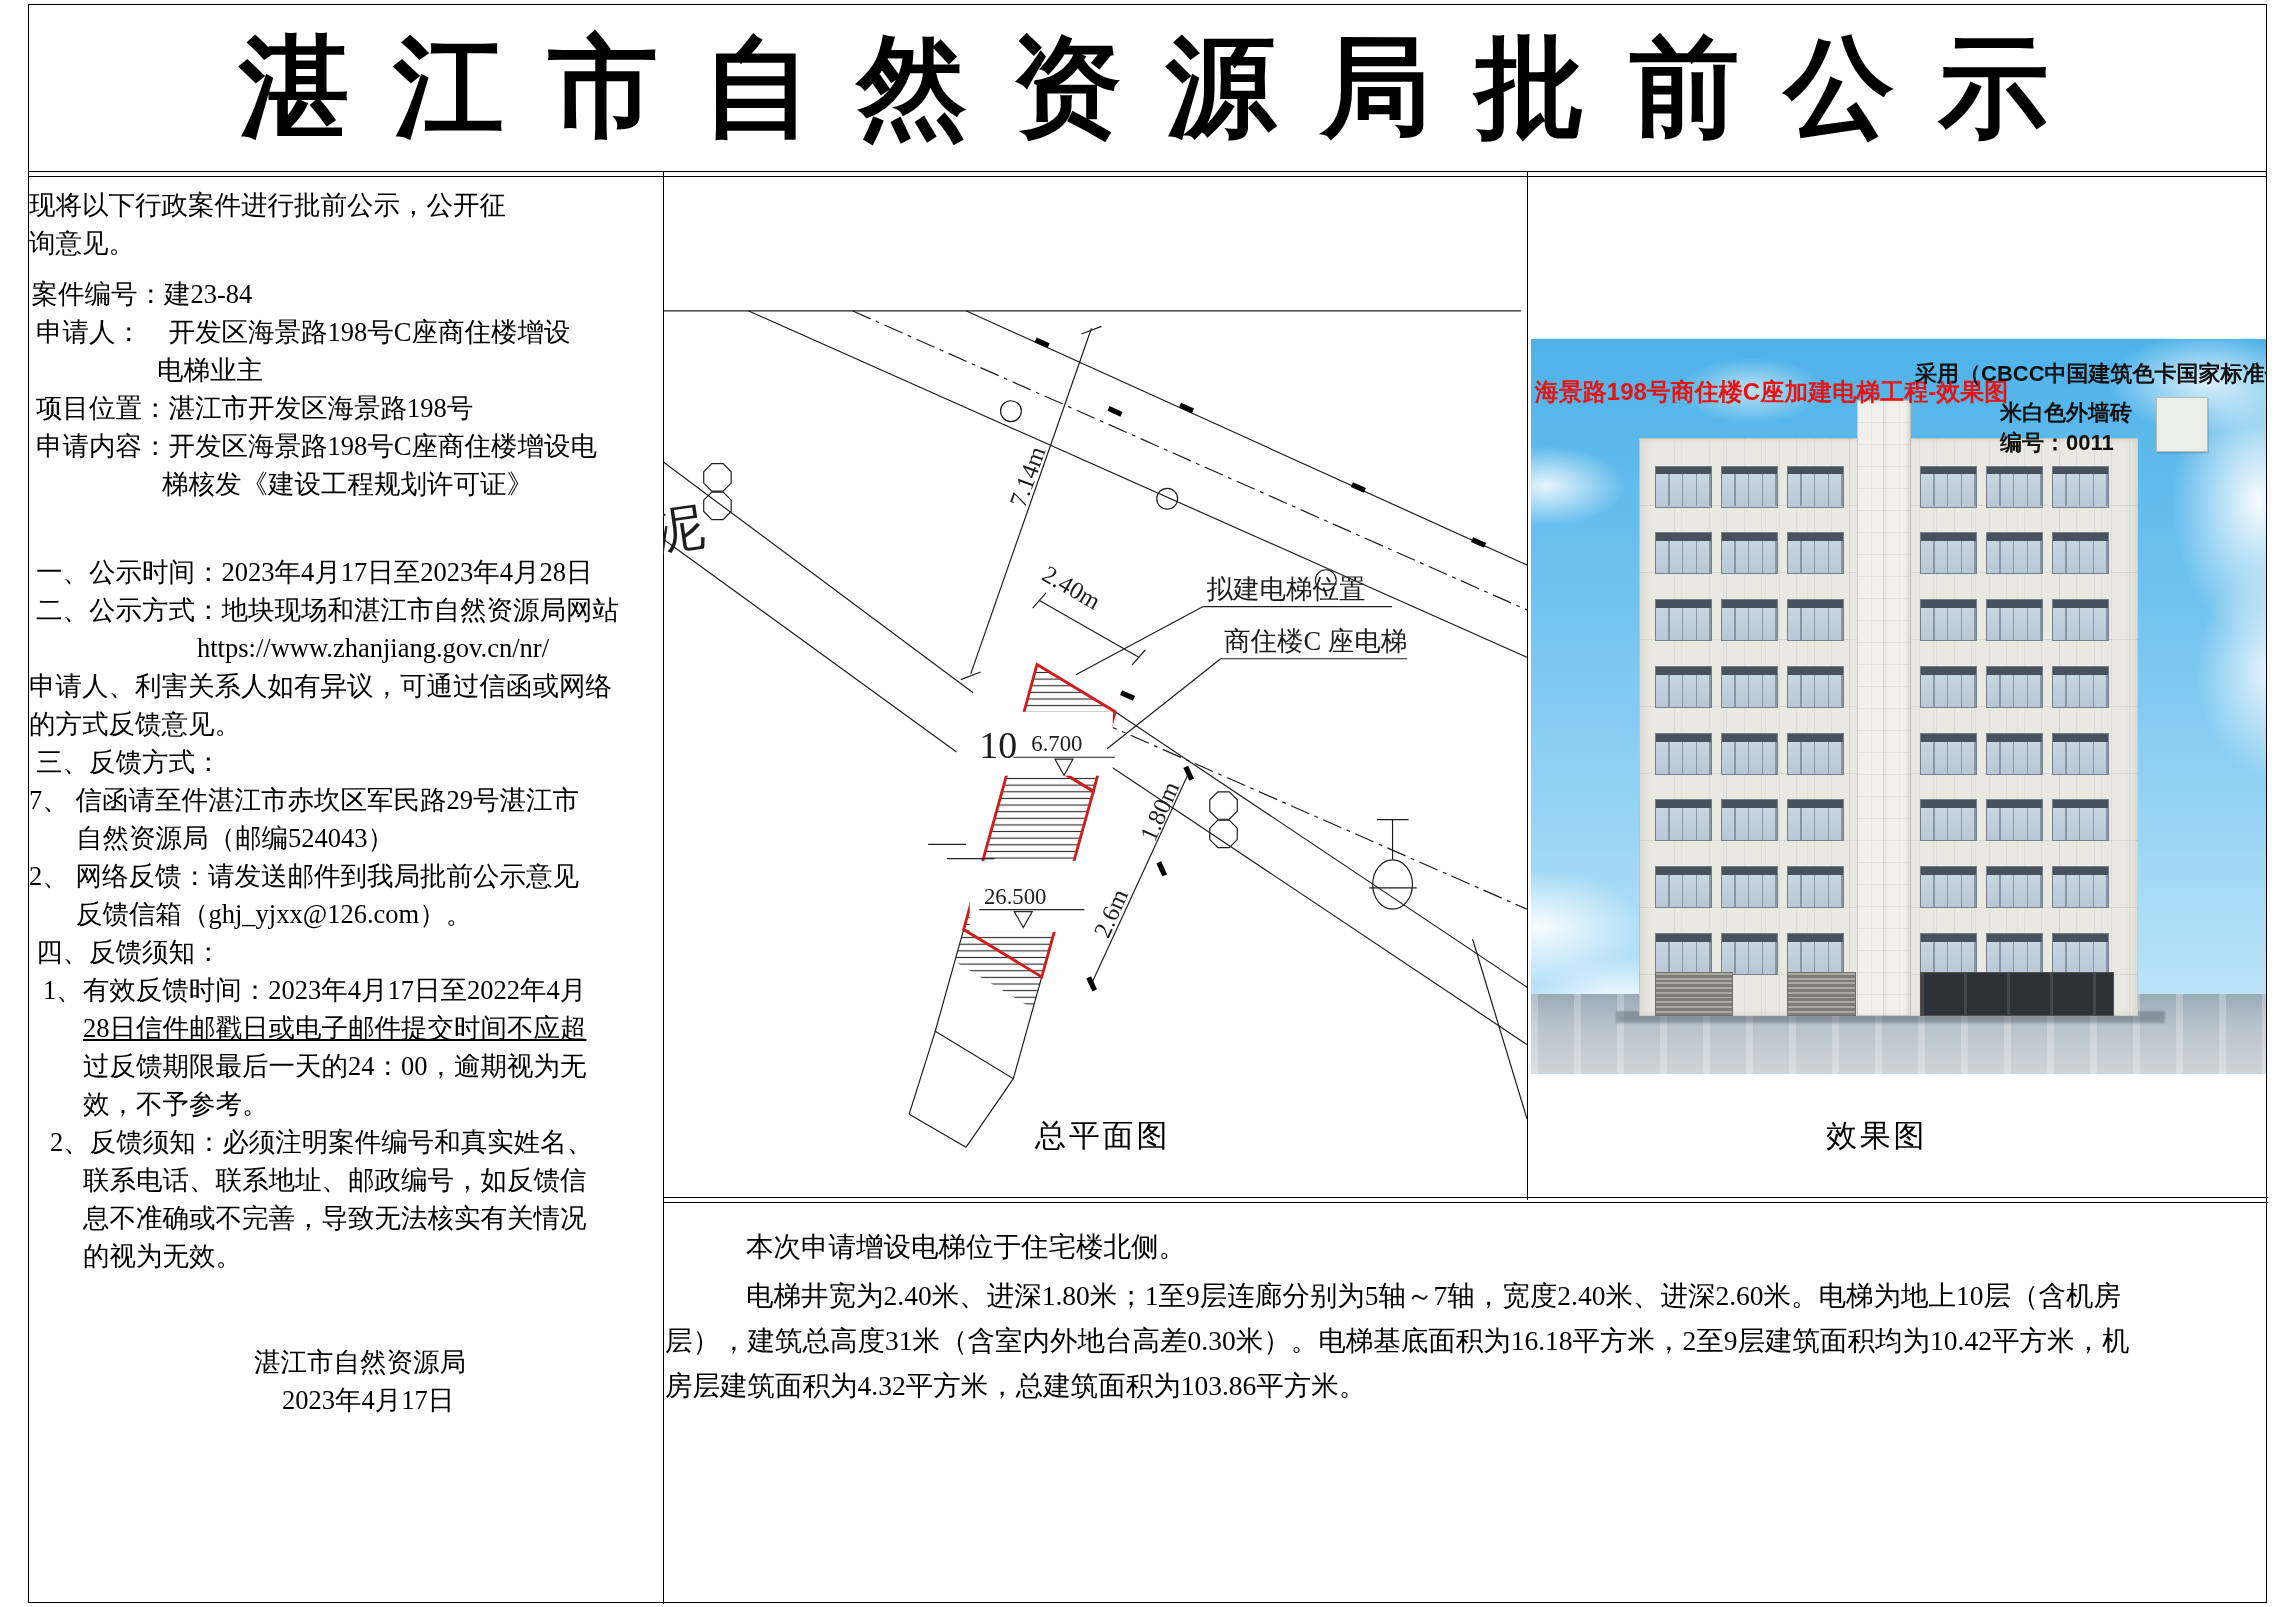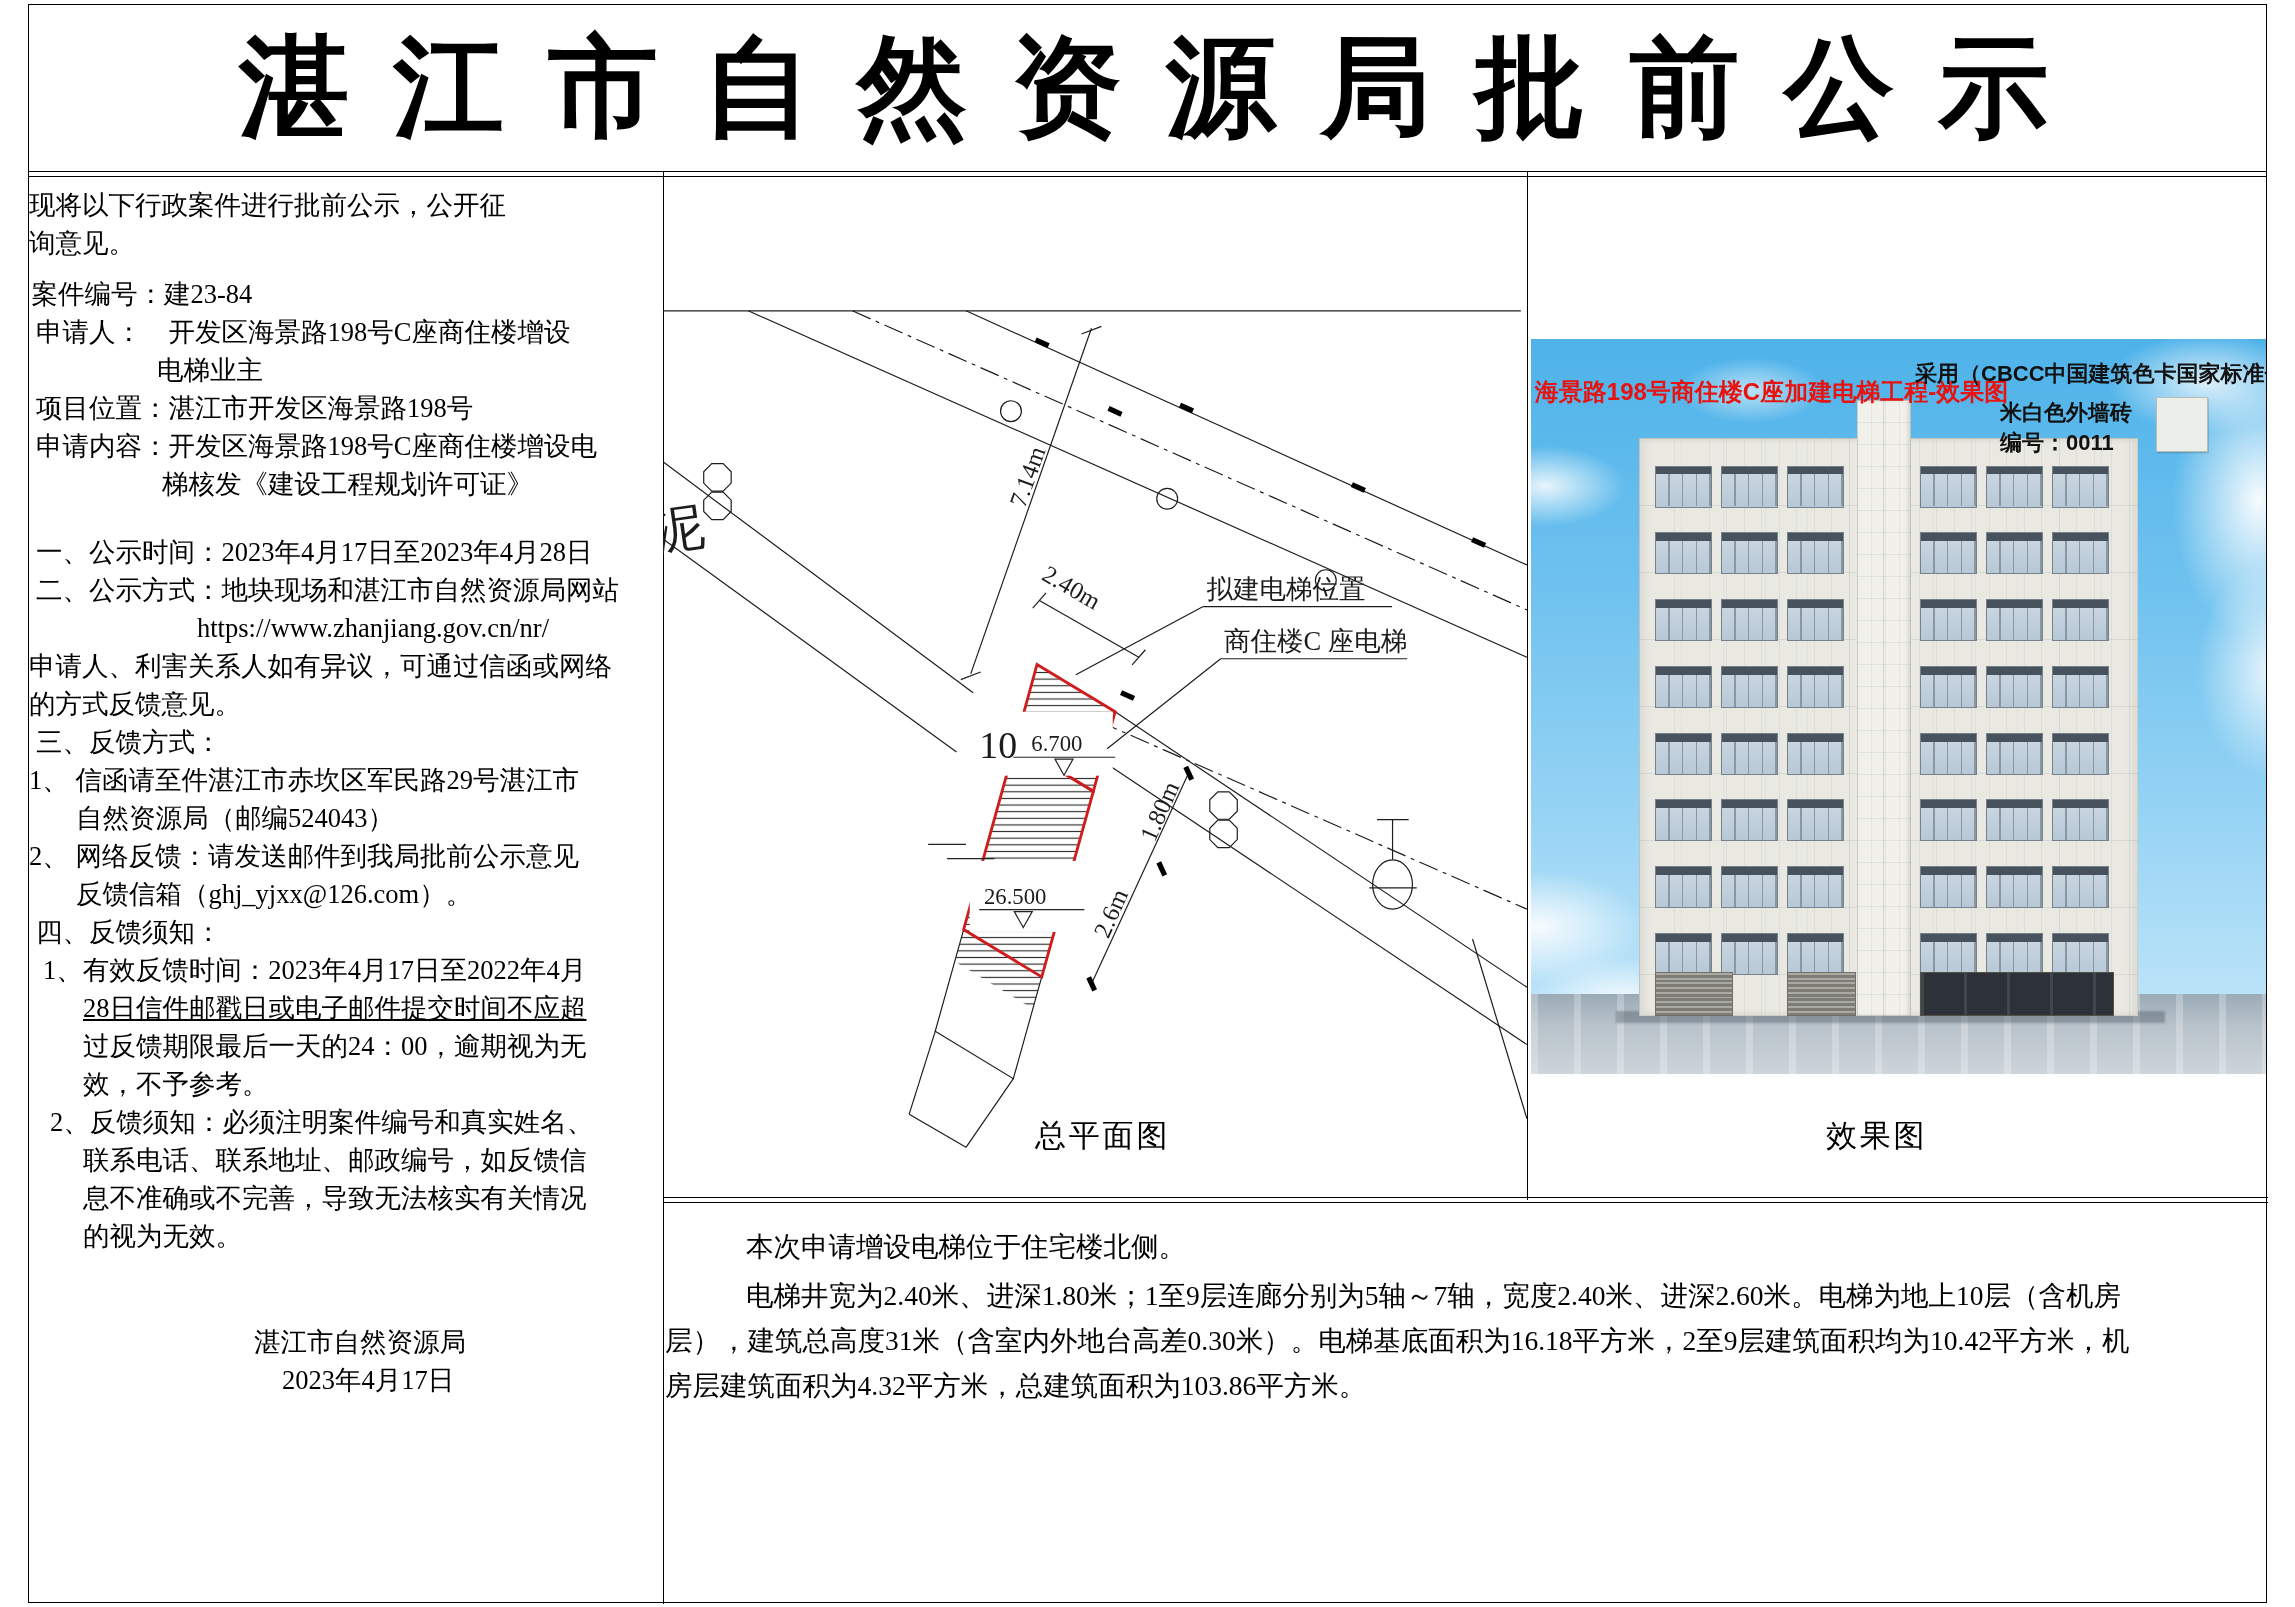--- a/index.html
+++ b/index.html
@@ -91,27 +91,27 @@
 
   <div class="abs" id="left-panel">
       <div class="tline" style="padding-left: 0px;">现将以下行政案件进行批前公示，公开征</div>
       <div class="tline" style="padding-left: 0px;">询意见。</div>
       <div class="tline" style="padding-left: 2.4px; margin-top: 13.3px;">案件编号：建23-84</div>
       <div class="tline" style="padding-left: 7px;">申请人：　开发区海景路198号C座商住楼增设</div>
       <div class="tline" style="padding-left: 128px;">电梯业主</div>
       <div class="tline" style="padding-left: 7px;">项目位置：湛江市开发区海景路198号</div>
       <div class="tline" style="padding-left: 7px;">申请内容：开发区海景路198号C座商住楼增设电</div>
       <div class="tline" style="padding-left: 133px;">梯核发《建设工程规划许可证》</div>
-      <div class="tline" style="padding-left: 7px; margin-top: 30px; font-family: Liberation Serif, serif;">一、公示时间：2023年4月17日至2023年4月28日</div>
+      <div class="tline" style="padding-left: 7px; margin-top: 50px; font-family: Liberation Serif, serif;">一、公示时间：2023年4月17日至2023年4月28日</div>
       <div class="tline" style="padding-left: 7px;">二、公示方式：地块现场和湛江市自然资源局网站</div>
       <div class="tline" style="padding-left: 168px;">https://www.zhanjiang.gov.cn/nr/</div>
       <div class="tline" style="padding-left: 0px;">申请人、利害关系人如有异议，可通过信函或网络</div>
       <div class="tline" style="padding-left: 0px;">的方式反馈意见。</div>
       <div class="tline" style="padding-left: 7px;">三、反馈方式：</div>
-      <div class="tline" style="padding-left: 0px;">1、 信函请至件湛江市赤坎区军民路29号湛江市</div>
+      <div class="tline" style="padding-left: 0px;">7、 信函请至件湛江市赤坎区军民路29号湛江市</div>
       <div class="tline" style="padding-left: 47px;">自然资源局（邮编524043）</div>
       <div class="tline" style="padding-left: 0px;">2、 网络反馈：请发送邮件到我局批前公示意见</div>
       <div class="tline" style="padding-left: 47px;">反馈信箱（ghj_yjxx@126.com）。</div>
       <div class="tline" style="padding-left: 7px;">四、反馈须知：</div>
       <div class="tline" style="padding-left: 14px;">1、有效反馈时间：2023年4月17日至2022年4月</div>
       <div class="tline" style="padding-left: 54px; text-decoration: underline;">28日信件邮戳日或电子邮件提交时间不应超</div>
       <div class="tline" style="padding-left: 54px;">过反馈期限最后一天的24：00，逾期视为无</div>
       <div class="tline" style="padding-left: 54px;">效，不予参考。</div>
       <div class="tline" style="padding-left: 21px;">2、反馈须知：必须注明案件编号和真实姓名、</div>
       <div class="tline" style="padding-left: 54px;">联系电话、联系地址、邮政编号，如反馈信</div>

